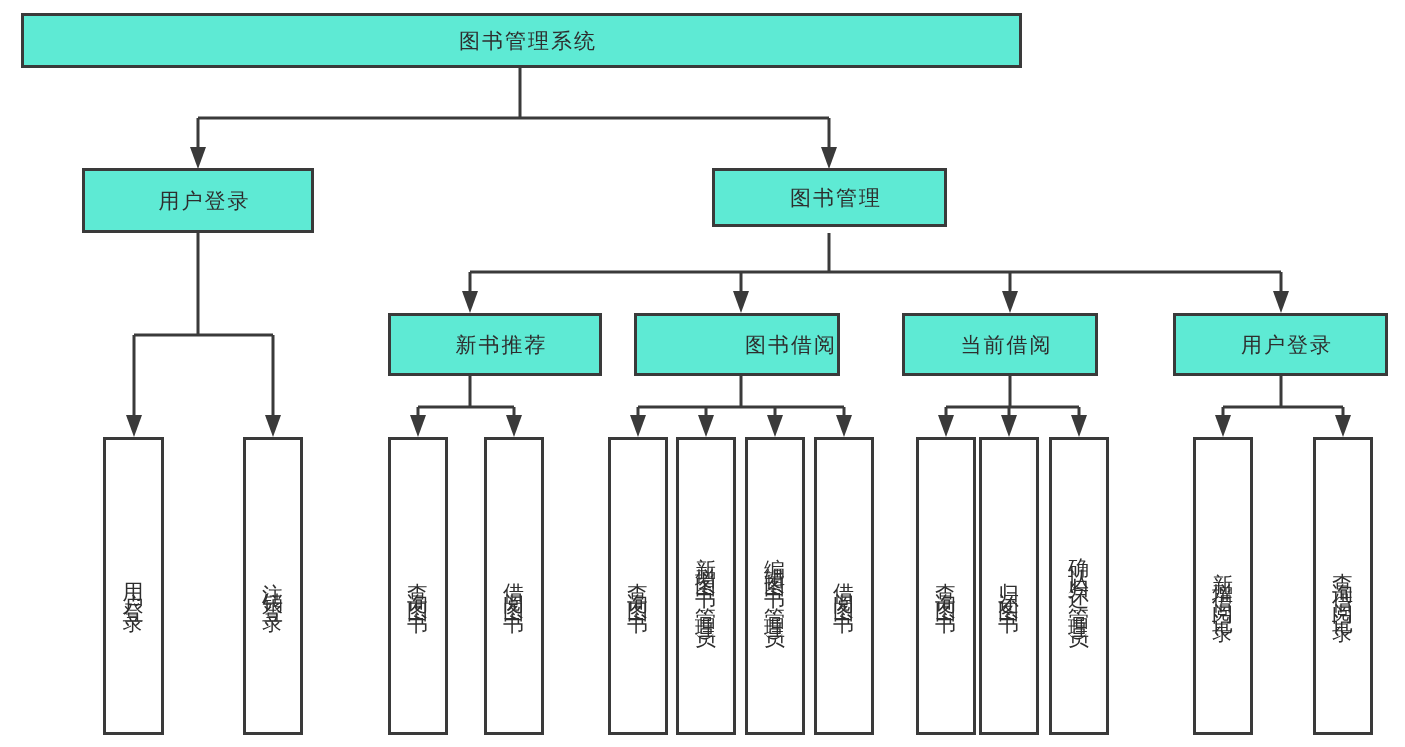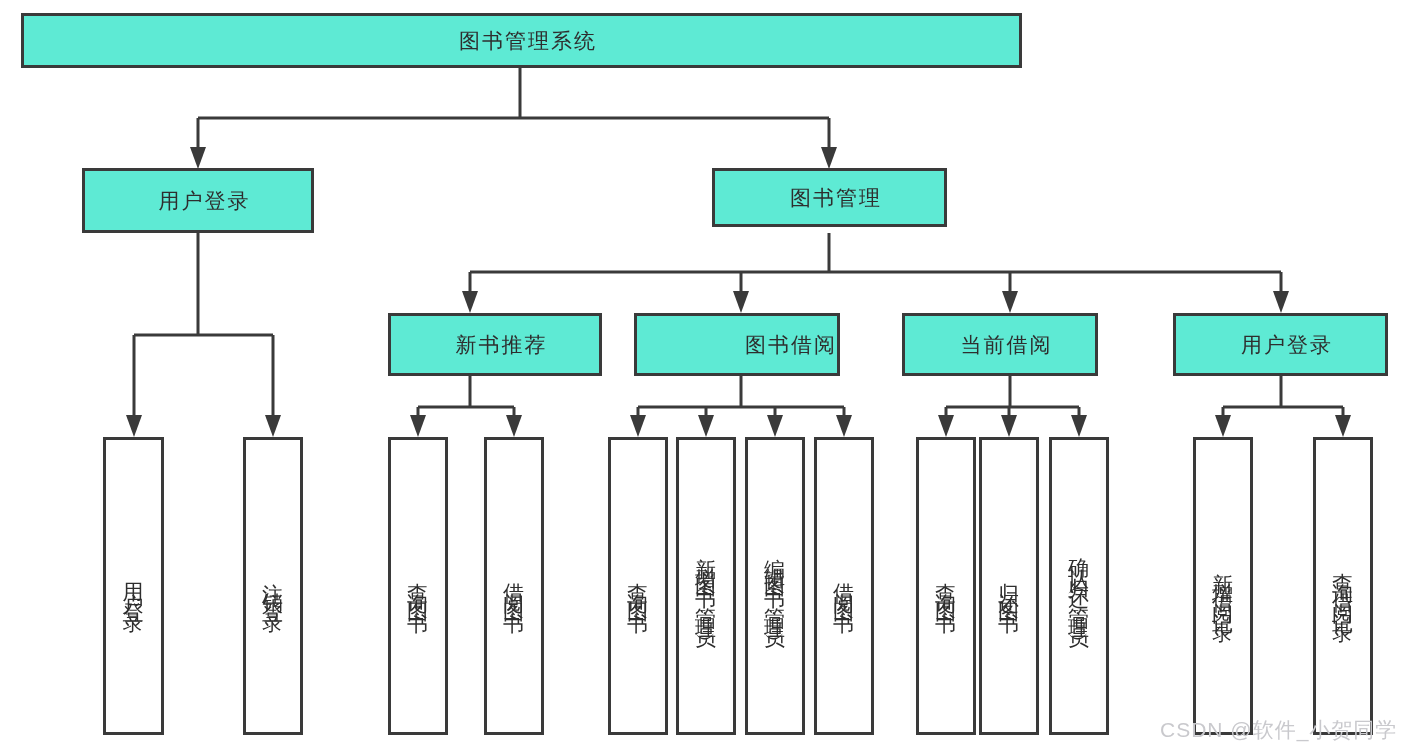--- a/index.html
+++ b/index.html
@@ -194,15 +194,14 @@
     <span class="vtext">确认归还（管理员）</span>
   </div>
 
   <div class="leaf e1">
     <span class="vtext">新增借阅记录</span>
   </div>
   <div class="leaf e2">
     <span class="vtext">查询借阅记录</span>
   </div>
 
-  <div class="watermark">CSDN @软件_小贺同学</div>
 
 </div>
 
 </body></html>

